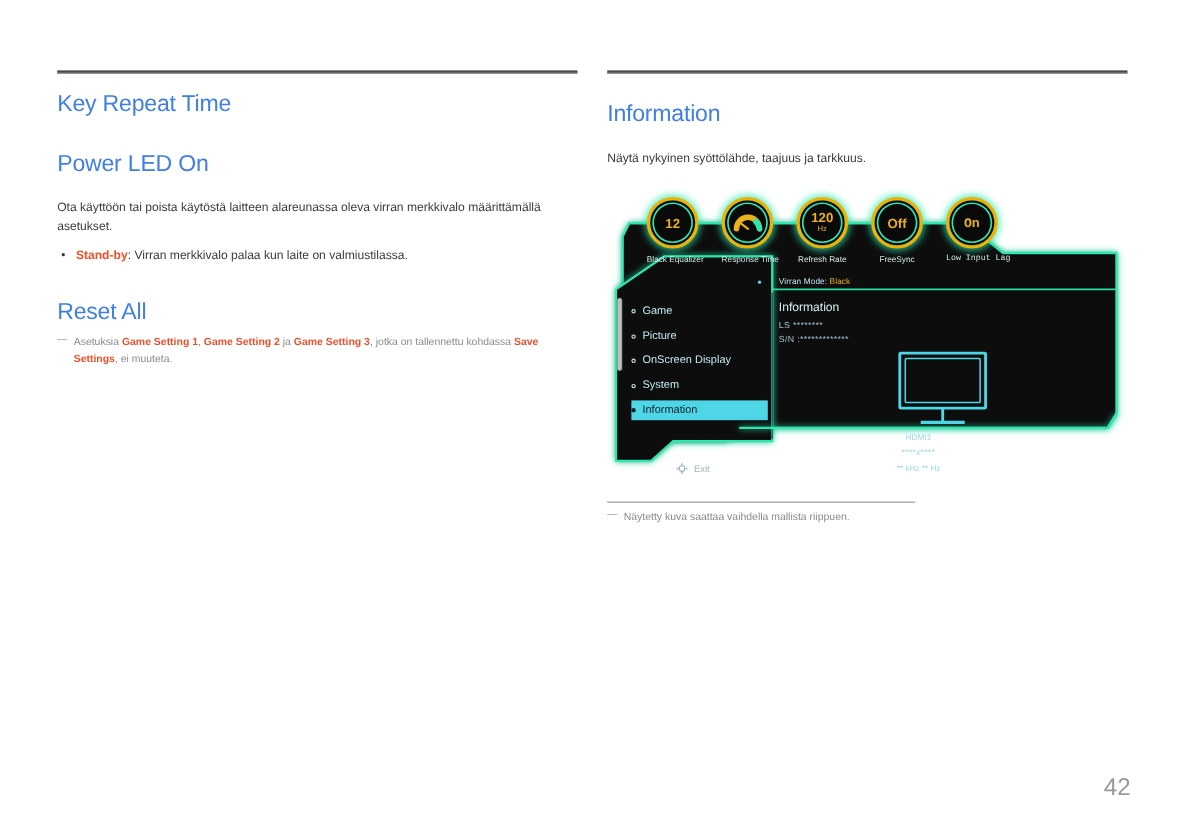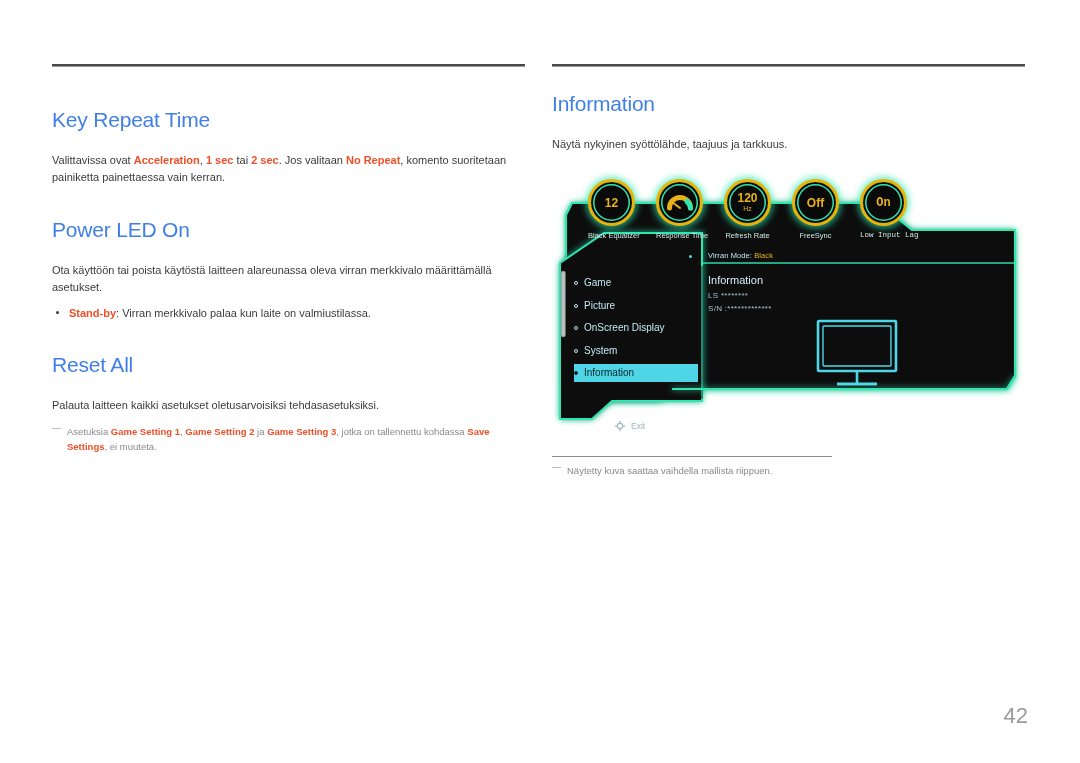--- a/index.html
+++ b/index.html
@@ -25,21 +25,21 @@
     width:100%;
   }
 
   h2.h {
     color:#3f7fe6;
     font-size:21px;
     font-weight:normal;
     letter-spacing:-0.2px;
     line-height:1;
   }
-  .col-left  h2.h { margin-top:42px; }
+  .col-left  h2.h { margin-top:17px; }
   .col-right h2.h { margin-top:26px; }
 
   p.body {
     font-size:11px;
     line-height:1.55;
     color:#3b3b3b;
     margin-top:22px;
   }
   .acc-b { color:#ef4f28; font-weight:bold; }
 
@@ -222,33 +222,31 @@
 <body>
 
 <div class="page">
 
   <div class="col col-left">
 
     <div class="rule"></div>
 
     <h2 class="h">Key Repeat Time</h2>
 
-    <p class="body" id="krt-body"><span>Valittavissa ovat </span><span class="acc-b">Acceleration</span><span>, </span><span class="acc-b">1 sec</span><span> tai </span><span class="acc-b">2 sec</span><span>. Jos valitaan </span><span class="acc-b">No Repeat</span><span>, komento suoritetaan painiketta painettaessa vain kerran.</span></p>
 
     <h2 class="h" style="margin-top:33px;">Power LED On</h2>
 
     <p class="body">Ota käyttöön tai poista käytöstä laitteen alareunassa oleva virran merkkivalo määrittämällä asetukset.</p>
 
     <ul class="bullets" id="pled-bullets">
         <li><span class="acc-b">Stand-by</span><span>: Virran merkkivalo palaa kun laite on valmiustilassa.</span></li>
       </ul>
 
     <h2 class="h" style="margin-top:32px;">Reset All</h2>
 
-    <p class="body">Palauta laitteen kaikki asetukset oletusarvoisiksi tehdasasetuksiksi.</p>
 
     <p class="note" id="reset-note"><span>Asetuksia </span><span class="acc-b">Game Setting 1</span><span>, </span><span class="acc-b">Game Setting 2</span><span> ja </span><span class="acc-b">Game Setting 3</span><span>, jotka on tallennettu kohdassa </span><span class="acc-b">Save Settings</span><span>, ei muuteta.</span></p>
   </div>
 
   <div class="col col-right">
 
     <div class="rule"></div>
 
     <h2 class="h">Information</h2>
 
@@ -348,20 +346,26 @@
           <path d="M0.6 6 L2.6 4.7 L2.6 7.3 Z" fill="#9fb6b9"></path>
           <path d="M11.4 6 L9.4 4.7 L9.4 7.3 Z" fill="#9fb6b9"></path>
         </svg>
         <span>Exit</span>
       </div>
 
       <div class="osd-txt info-title">Information</div>
       <div class="osd-txt info-ls">LS ********</div>
       <div class="osd-txt info-sn">S/N :*************</div>
 
+      <div class="mon">
+        <div style="height:70px"></div>
+        <div class="mon-label">HDMI1</div>
+        <div class="mon-res">****x****</div>
+        <div class="mon-freq">** kHz ** Hz</div>
+      </div>
     </div>
 
     <div class="note-rule"></div>
     <p class="note2">Näytetty kuva saattaa vaihdella mallista riippuen.</p>
   </div>
 
   <div class="pagenum">42</div>
 </div>
 
 </body></html>

